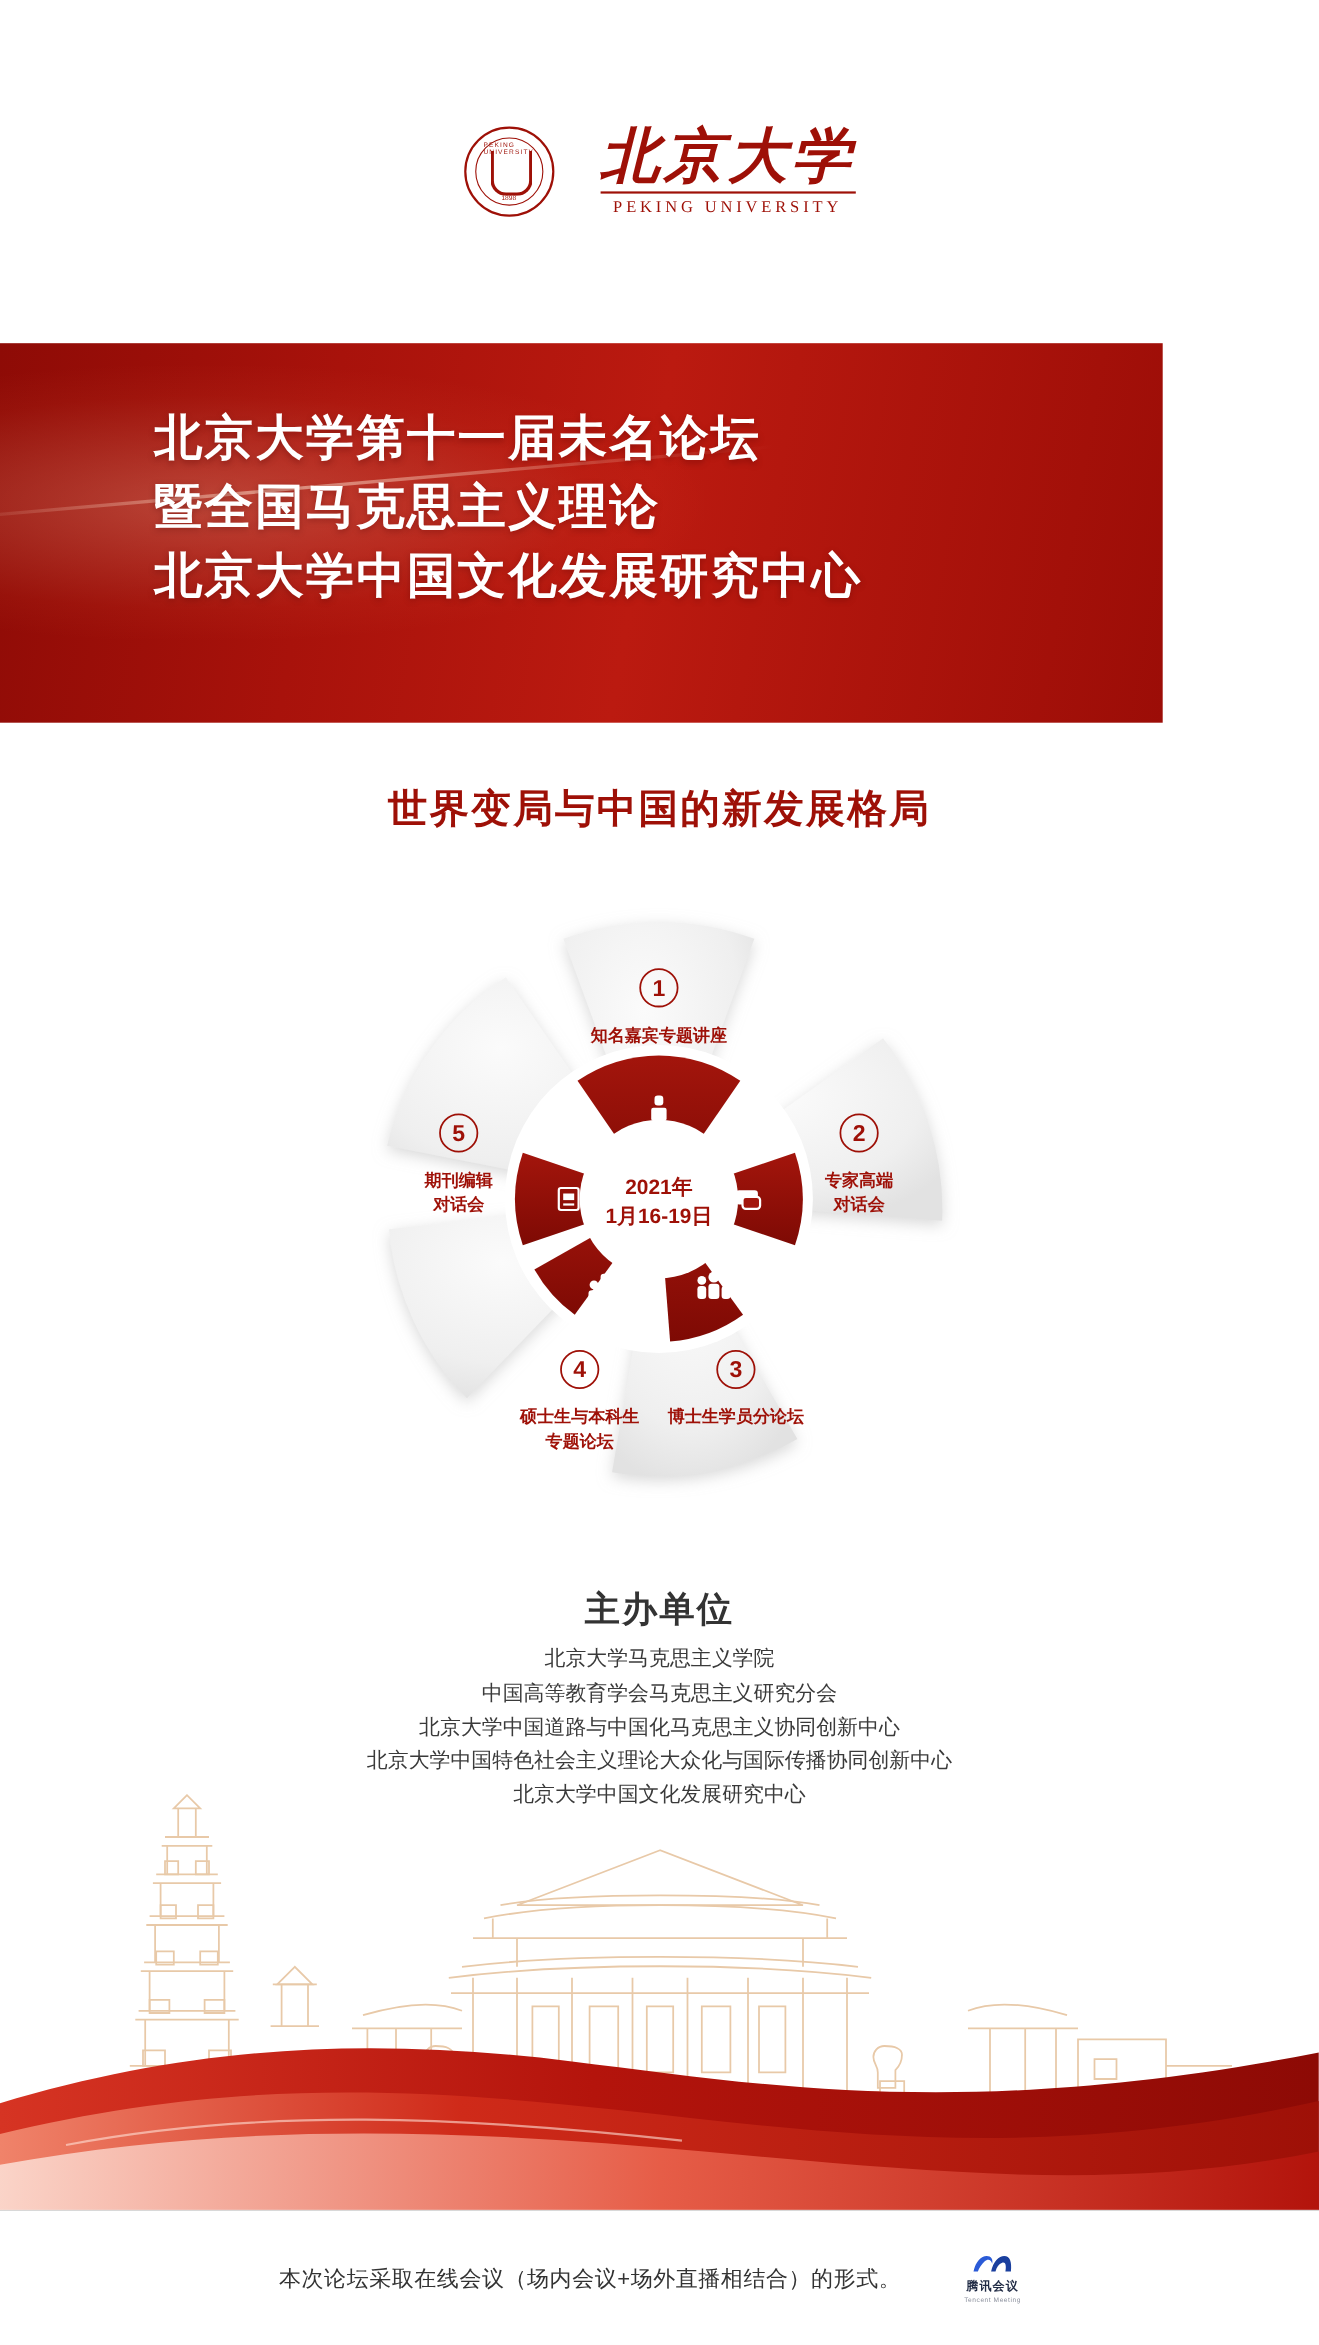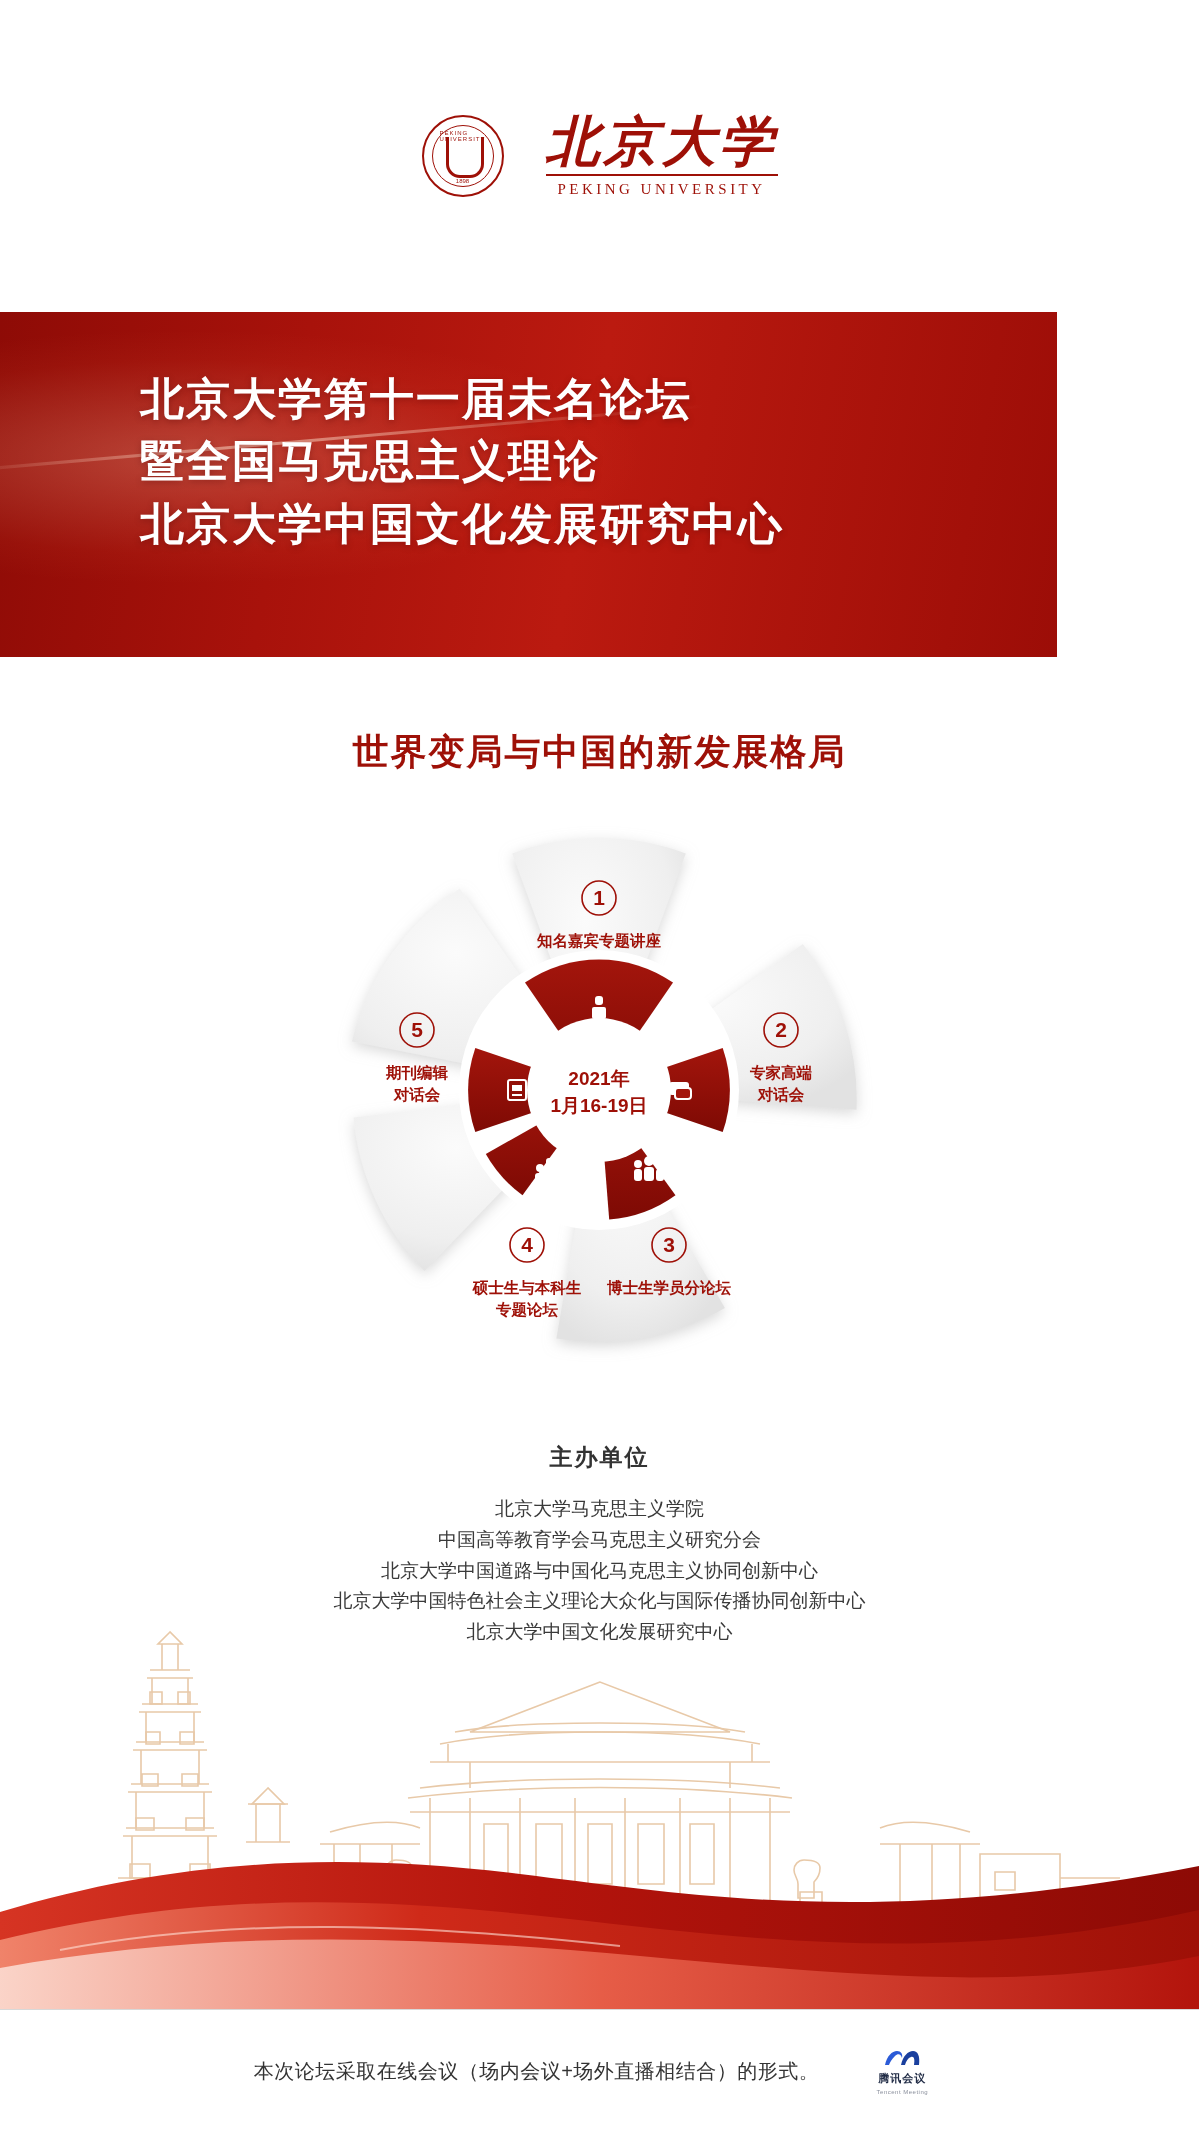--- a/index.html
+++ b/index.html
@@ -136,21 +136,21 @@
     font-size: 44px;
     line-height: 1.42;
     letter-spacing: 2px;
     text-shadow: 0 2px 6px rgba(80,0,0,0.35);
   }
   .banner-title div { white-space: nowrap; }
 
   
   .theme {
     position: absolute;
-    top: 728px;
+    top: 711px;
     left: 0;
     width: 1199px;
     text-align: center;
     font-size: 36px;
     font-weight: bold;
     color: #9e1007;
     letter-spacing: 2px;
   }
 
   
@@ -186,21 +186,21 @@
     text-anchor: middle;
   }
 
   
   .org-title {
     position: absolute;
     top: 1442px;
     left: 0;
     width: 1199px;
     text-align: center;
-    font-size: 23px;
+    font-size: 32px;
     font-weight: bold;
     color: #333;
     letter-spacing: 2px;
   }
   .org-list {
     position: absolute;
     top: 1494px;
     left: 0;
     width: 1199px;
     text-align: center;

